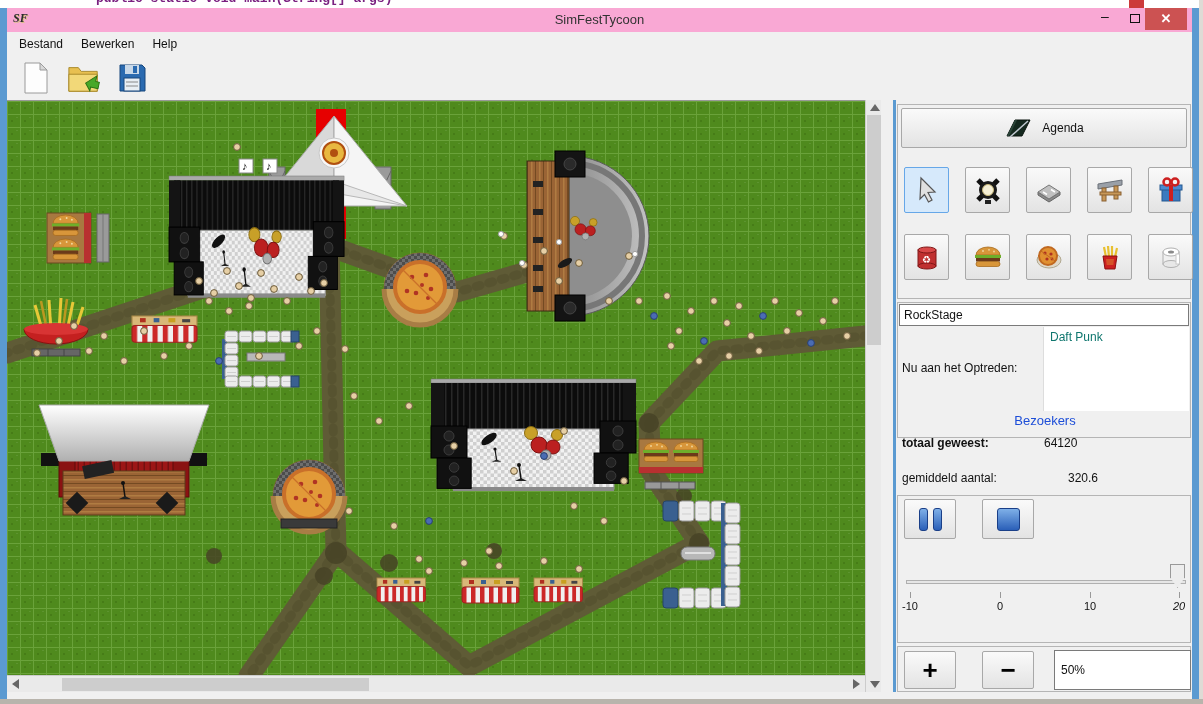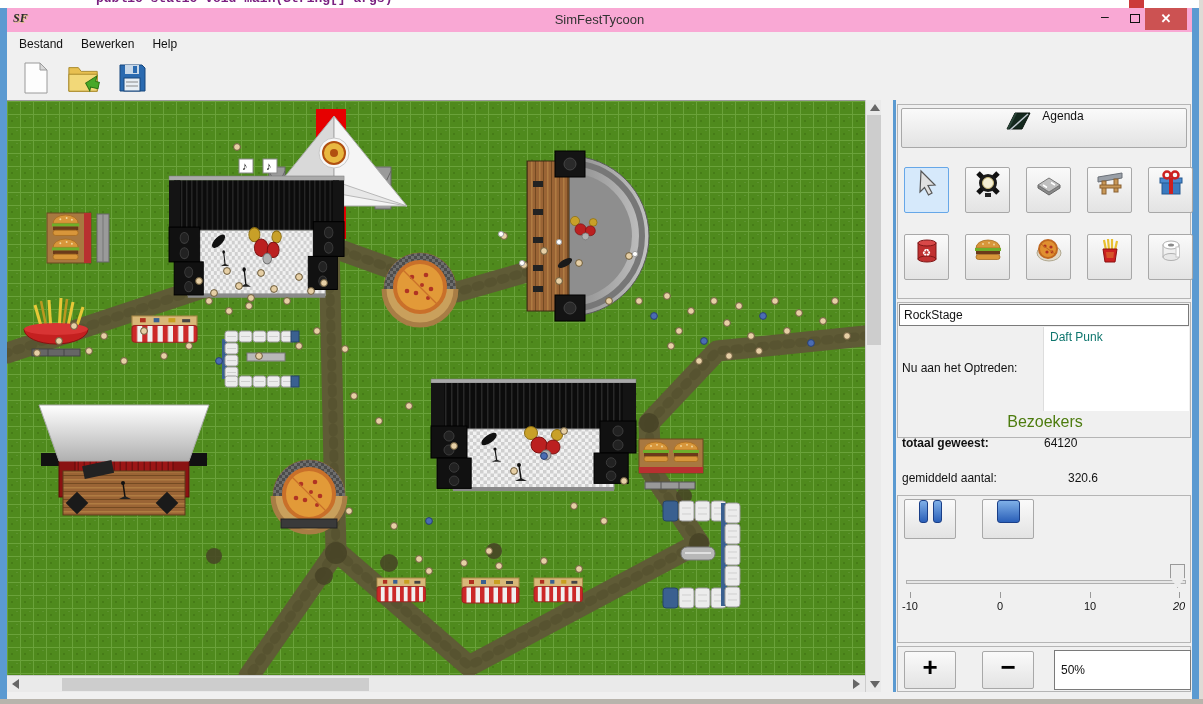--- a/index.html
+++ b/index.html
@@ -53,33 +53,33 @@
 
   
   #panel { left:889px; top:0; width:296px; height:592px; background:#f0f0f0; }
   .groupbox { position:absolute; left:1px; width:294px; background:#f0f0f0; border:1px solid #b5b5b5; }
   #group-tools { top:4px;  height:195px; }
   #group-info  { top:202px; height:136px; }
   #group-ctrl  { top:395px; height:148px; }
   #group-zoom  { top:546px; height:46px; }
 
   .btn { background:linear-gradient(#fafafa,#e3e3e3); border:1px solid #a8a8a8; border-radius:2px;
-         display:flex; align-items:flex-start; justify-content:center; cursor:default; }
+         display:flex; align-items:center; justify-content:center; cursor:default; }
   #agenda-btn { position:absolute; left:3px; top:3px; width:286px; height:40px; gap:10px; font-size:12px; color:#111; }
 
   .tool-row { position:absolute; left:0; width:294px; }
   .toolpal-btn { position:absolute; width:45px; height:46px; }
   .toolpal-btn.selected { background:#d6e9fb; border-color:#66a7e8; }
 
   #stage-name { position:absolute; left:1px; top:1px; width:290px; height:22px; border:1px solid #7a7a7a;
                 font-size:12px; padding:2px 4px; background:#fff; color:#111; }
   #perform-box { position:absolute; left:145px; top:24px; width:146px; height:84px; background:#fff;
                  border-left:1px solid #ddd; font-size:12px; color:#0f766e; padding:3px 6px; }
   #perform-label { position:absolute; left:4px; top:58px; font-size:12px; color:#111; }
-  #visitors-header { position:absolute; left:0; top:110px; width:294px; text-align:center; font-size:16px; color:#4d7c0f; }
+  #visitors-header { position:absolute; left:0; top:110px; width:294px; text-align:center; font-size:13px; color:#1d4ed8; }
   .info-label { position:absolute; left:4px; font-size:12px; color:#111; }
   .info-value { position:absolute; left:146px; font-size:12px; color:#111; }
 
   #pause-btn { position:absolute; left:6px;  top:3px; width:52px; height:40px; gap:5px; }
   #stop-btn  { position:absolute; left:84px; top:3px; width:52px; height:40px; }
   .pbar { width:9px; height:23px; border-radius:3px; border:1px solid #1a3f88;
           background:linear-gradient(#7fb0e8,#2a5fb8); }
   .sq   { width:23px; height:23px; border-radius:3px; border:1px solid #1a3f88;
           background:linear-gradient(#7fb0e8,#2a5fb8); }
   #time-field { position:absolute; left:156px; top:2px; width:137px; height:42px; background:#fff;

